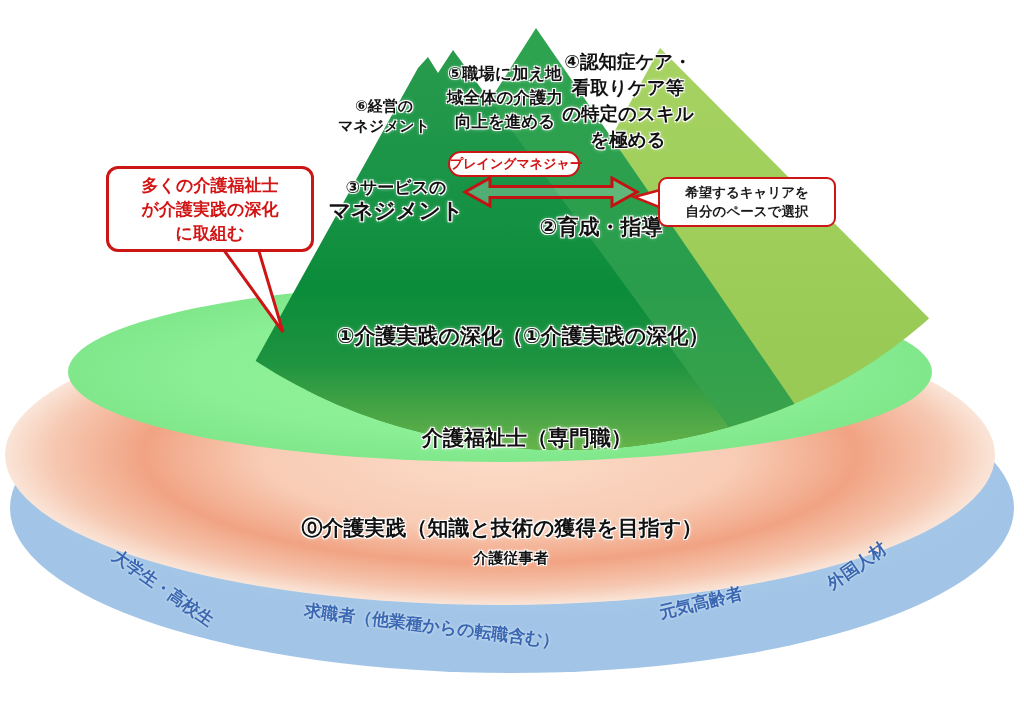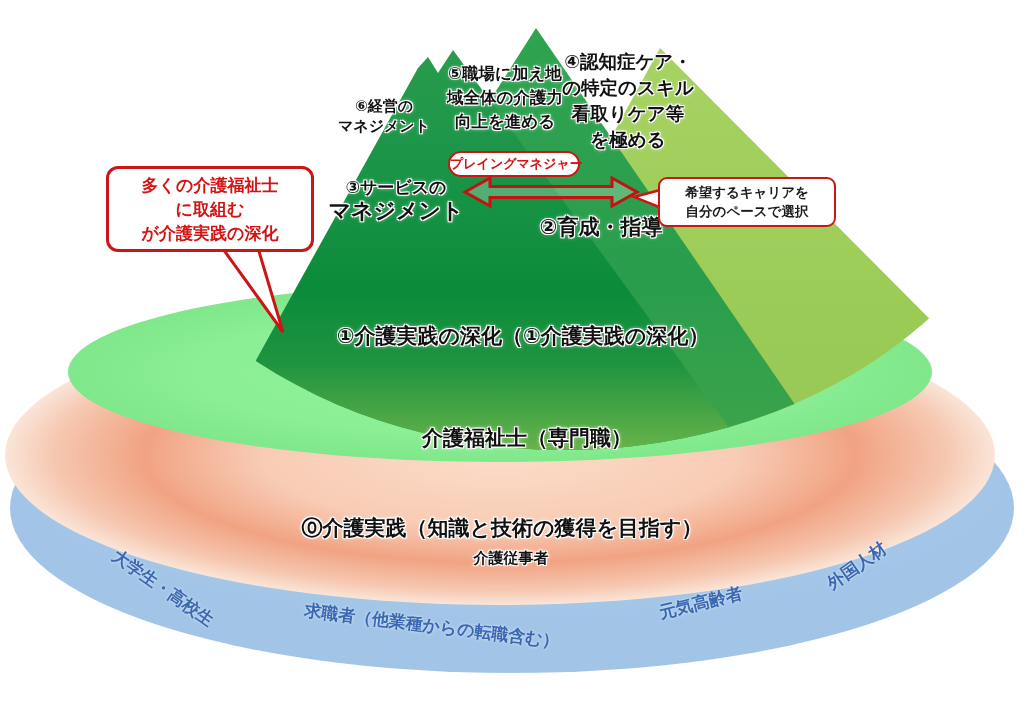--- a/index.html
+++ b/index.html
@@ -100,37 +100,37 @@
     <div>⑥経営の</div>
     <div>マネジメント</div>
   </div>
   <div class="lbl cx" id="label5">
     <div>⑤職場に加え地</div>
     <div>域全体の介護力</div>
     <div>向上を進める</div>
   </div>
   <div class="lbl cx" id="label4">
     <div>④認知症ケア・</div>
+    <div>看取りケア等</div>
     <div>の特定のスキル</div>
-    <div>看取りケア等</div>
     <div>を極める</div>
   </div>
   <div class="lbl cx" id="label3">
     <div class="l1">③サービスの</div>
     <div class="l2">マネジメント</div>
   </div>
   <div class="lbl cx" id="label2">②育成・指導</div>
   <div class="lbl cx" id="label1">①介護実践の深化（①介護実践の深化）</div>
 
   <div class="abs" id="playing-manager">プレイングマネジャー</div>
 
   <div class="bubble" id="bubble-left">
     <div>多くの介護福祉士</div>
+    <div>が介護実践の深化</div>
     <div>に取組む</div>
-    <div>が介護実践の深化</div>
   </div>
   <div class="bubble" id="bubble-right">
     <div>希望するキャリアを</div>
     <div>自分のペースで選択</div>
   </div>
 
   <div class="lbl cx" id="island-label">介護福祉士（専門職）</div>
   <div class="lbl cx" id="label0">⓪介護実践（知識と技術の獲得を目指す）</div>
   <div class="lbl cx" id="workers-label">介護従事者</div>
 

